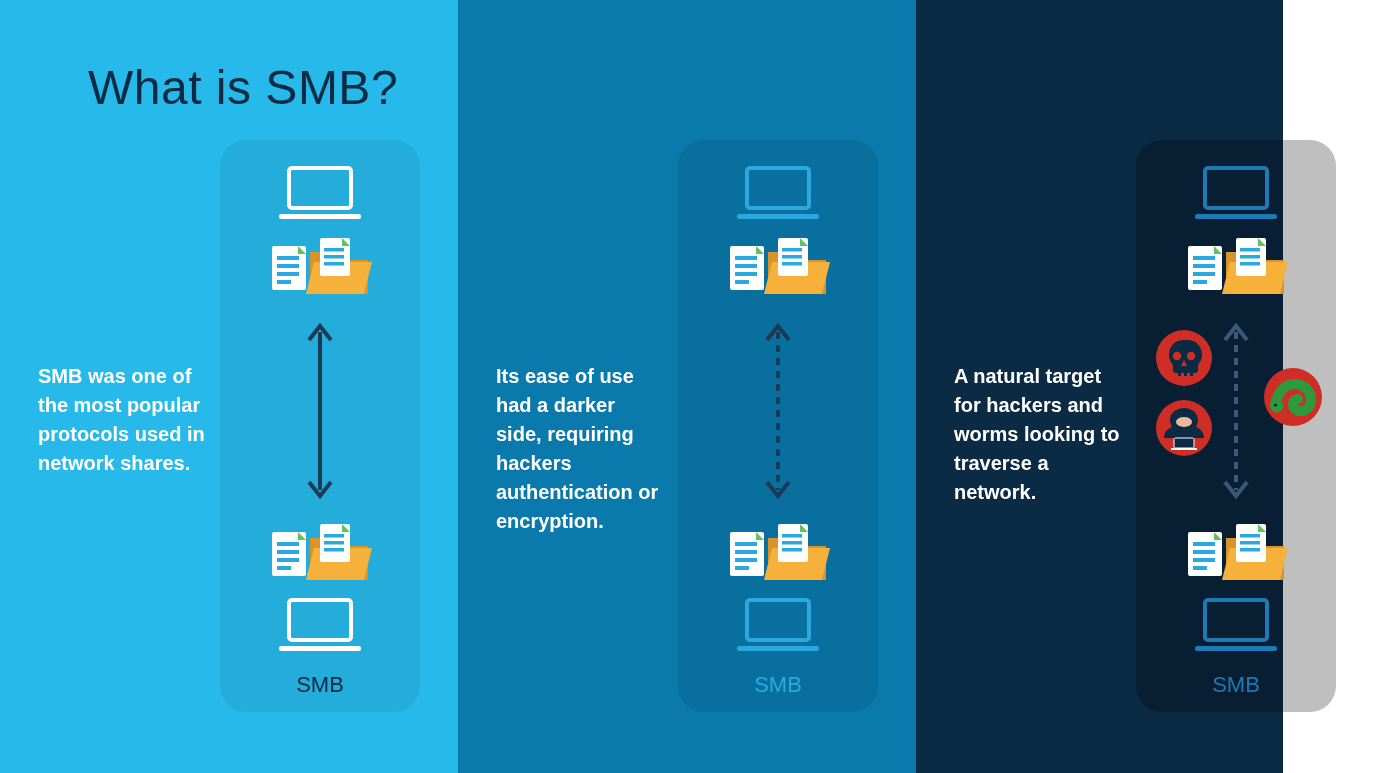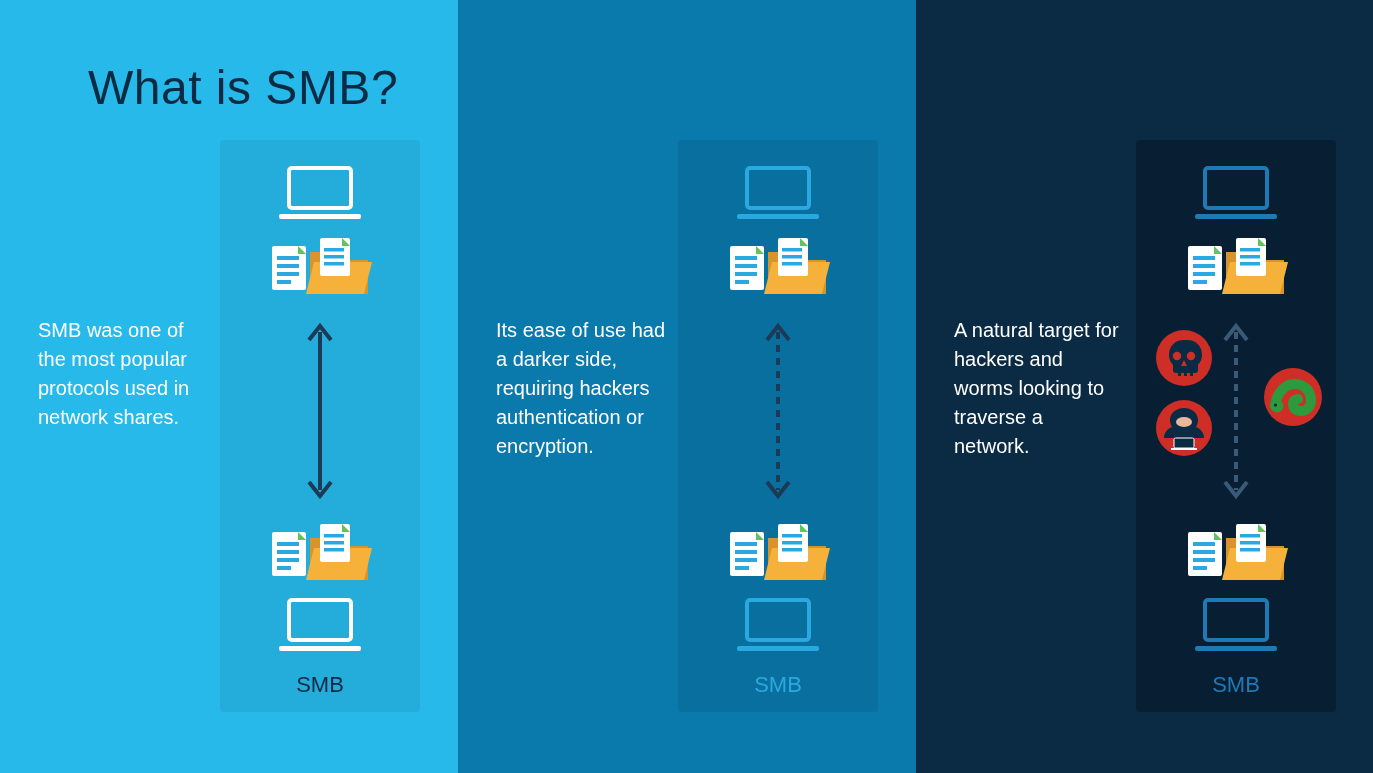--- a/index.html
+++ b/index.html
@@ -1,38 +1,38 @@
 <!DOCTYPE html>
 <html><head>
 <meta charset="utf-8">
 <style>
   * { box-sizing: border-box; margin: 0; padding: 0; }
   html, body { width: 1373px; height: 773px; font-family: "Helvetica Neue", Arial, sans-serif; font-weight: 300; }
   .stage { display: flex; width: 1373px; height: 773px; }
   .col { position: relative; height: 100%; }
   .col1 { width: 458px; background: #26b9e9; }
   .col2 { width: 458px; background: #0a79ac; }
-  .col3 { width: 457px; background: #0b2a44; }
+  .col3 { width: 367px; background: #0b2a44; }
 
   .title {
     position: absolute; left: 88px; top: 60px;
     font-size: 48px; color: #0b2a44; font-weight: 300; letter-spacing: 0.5px;
   }
 
   .desc {
     position: absolute; left: 38px; width: 170px;
-    font-size: 20px; line-height: 1.45; color: #fff; font-weight: 400;
+    font-size: 20px; line-height: 1.45; color: #fff; font-weight: 700; margin-top: 46px;
   }
   .col1 .desc { top: 316px; }
   .col2 .desc { top: 316px; }
   .col3 .desc { top: 316px; }
 
   .card {
     position: absolute; left: 220px; top: 140px; width: 200px; height: 572px;
-    border-radius: 4px;
+    border-radius: 26px;
   }
   .col1 .card { background: rgba(10,42,68,0.08); }
   .col2 .card { background: rgba(10,42,68,0.12); }
   .col3 .card { background: rgba(0,0,0,0.25); }
 
   .cardlabel {
     position: absolute; left: 0; right: 0; bottom: 14px; text-align: center;
     font-size: 22px; font-weight: 300;
   }
   .col1 .cardlabel { color: #0b2a44; }

